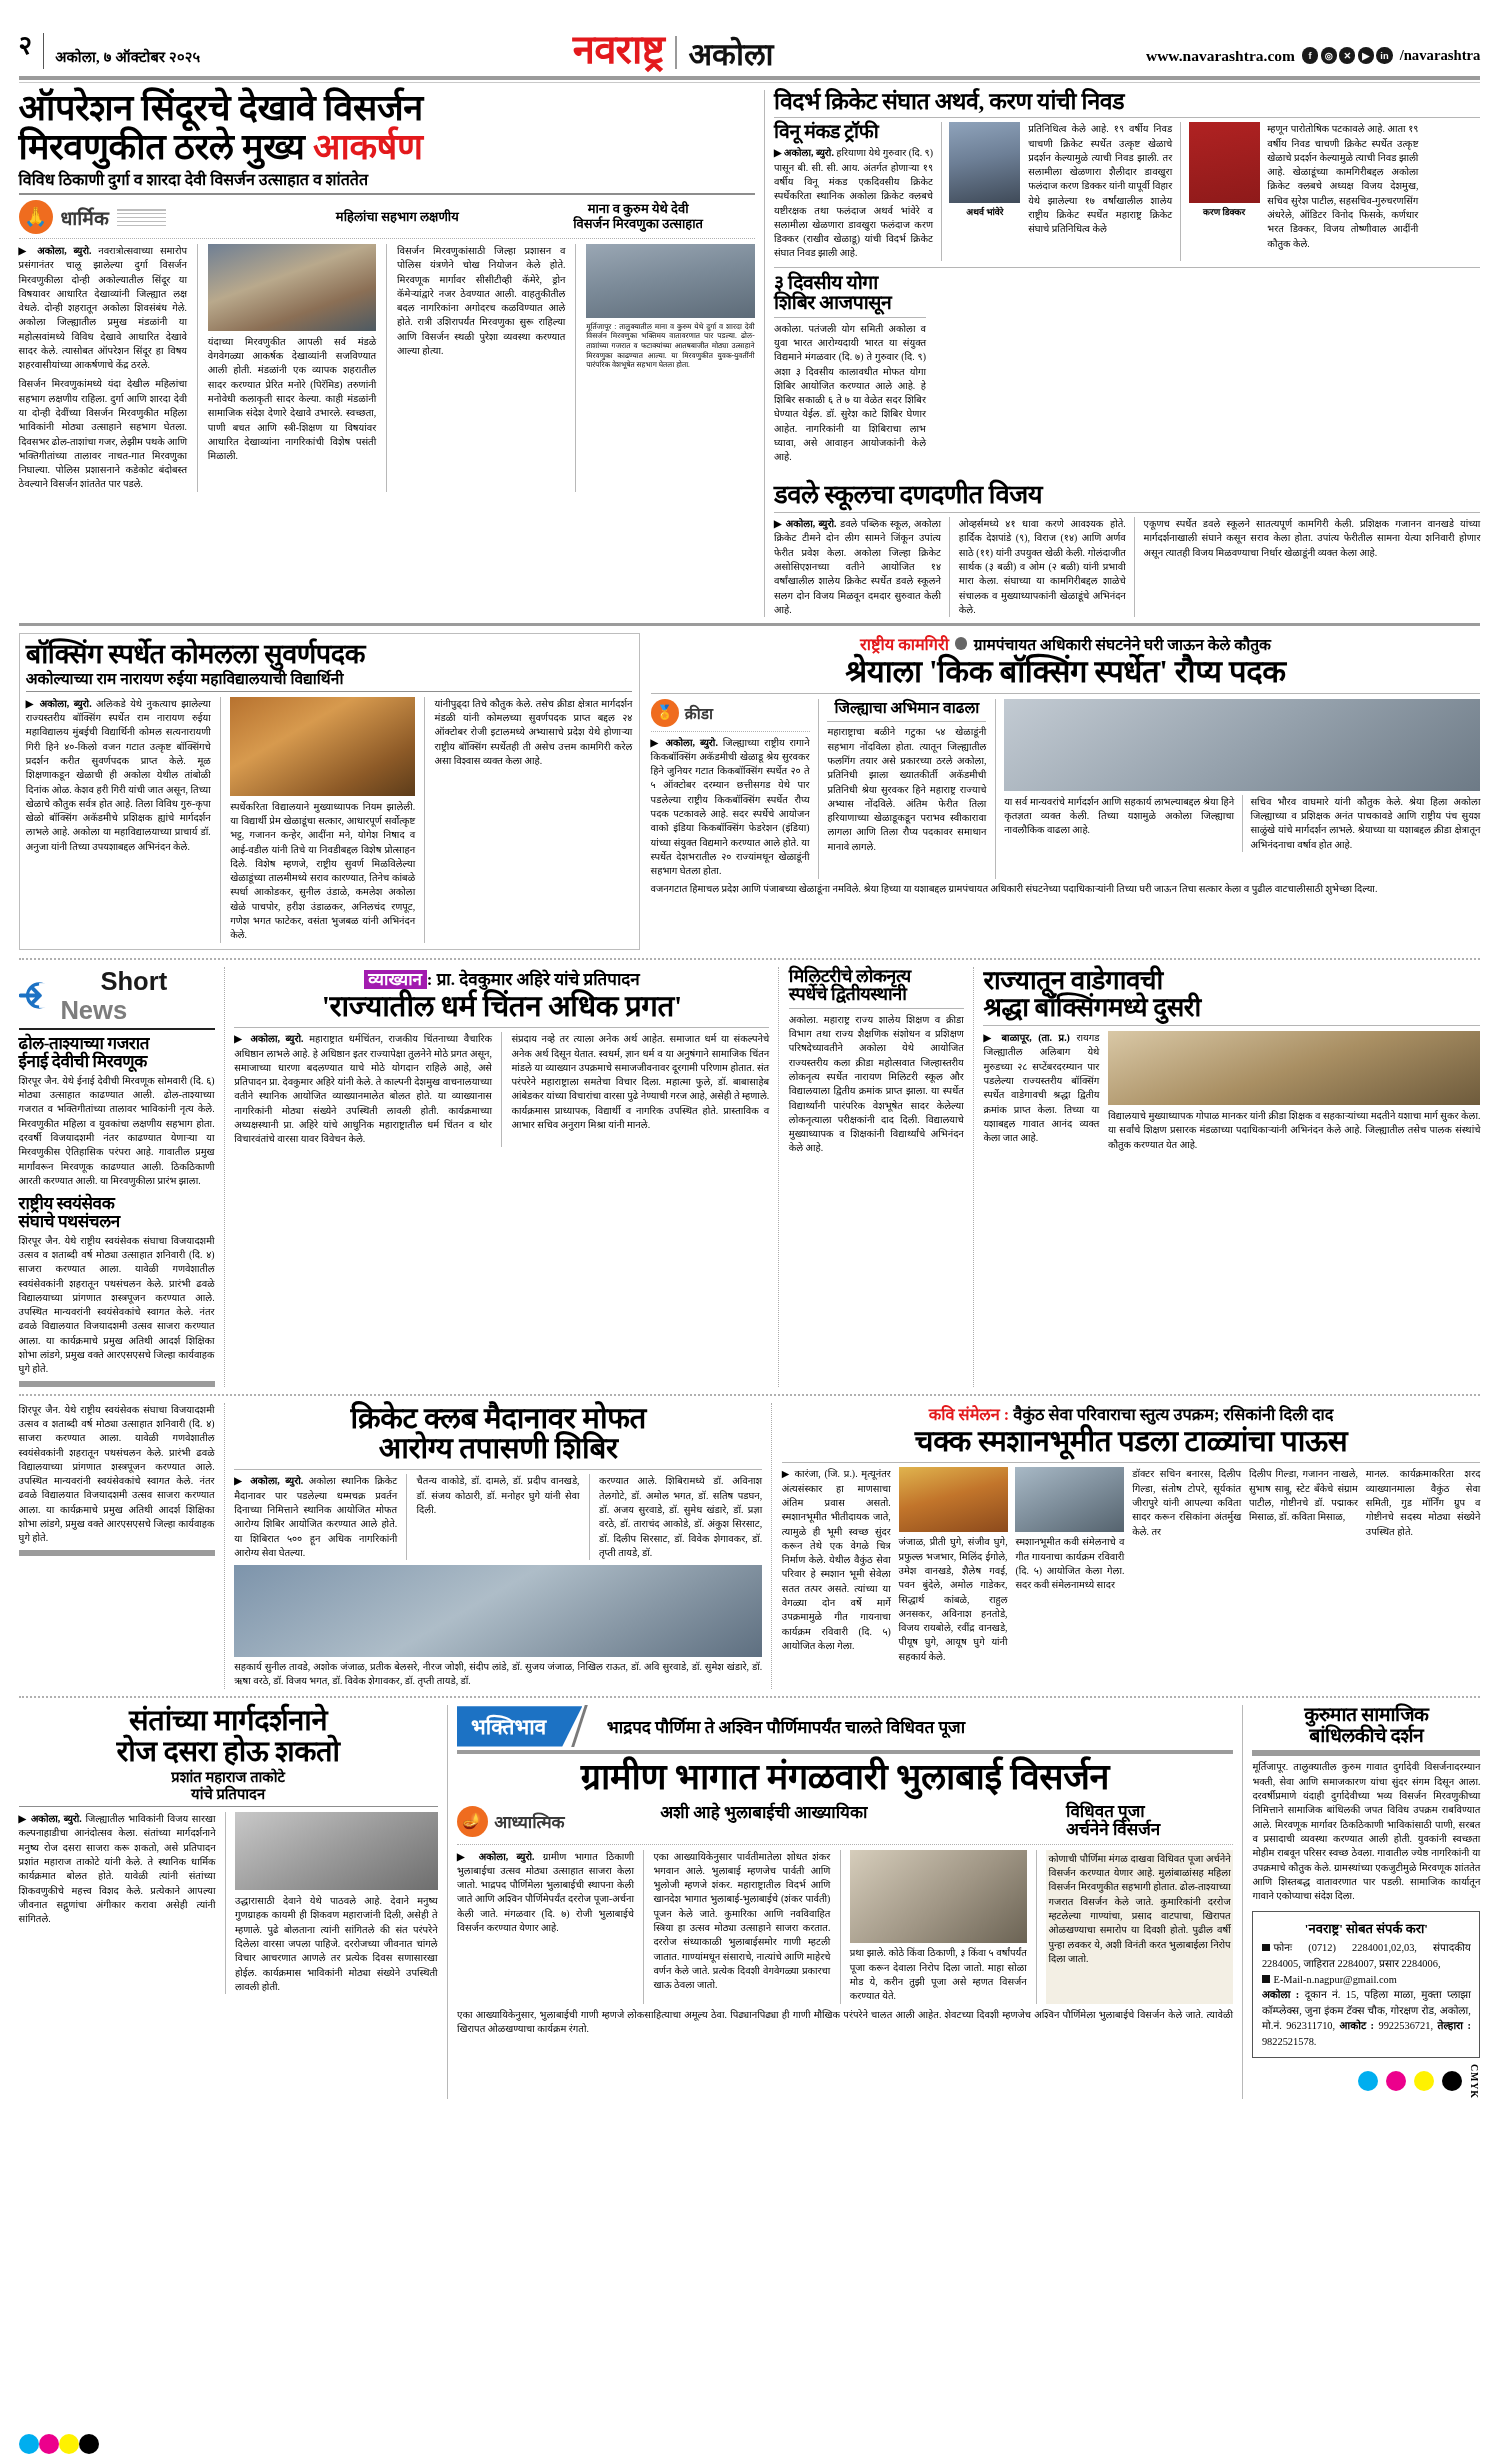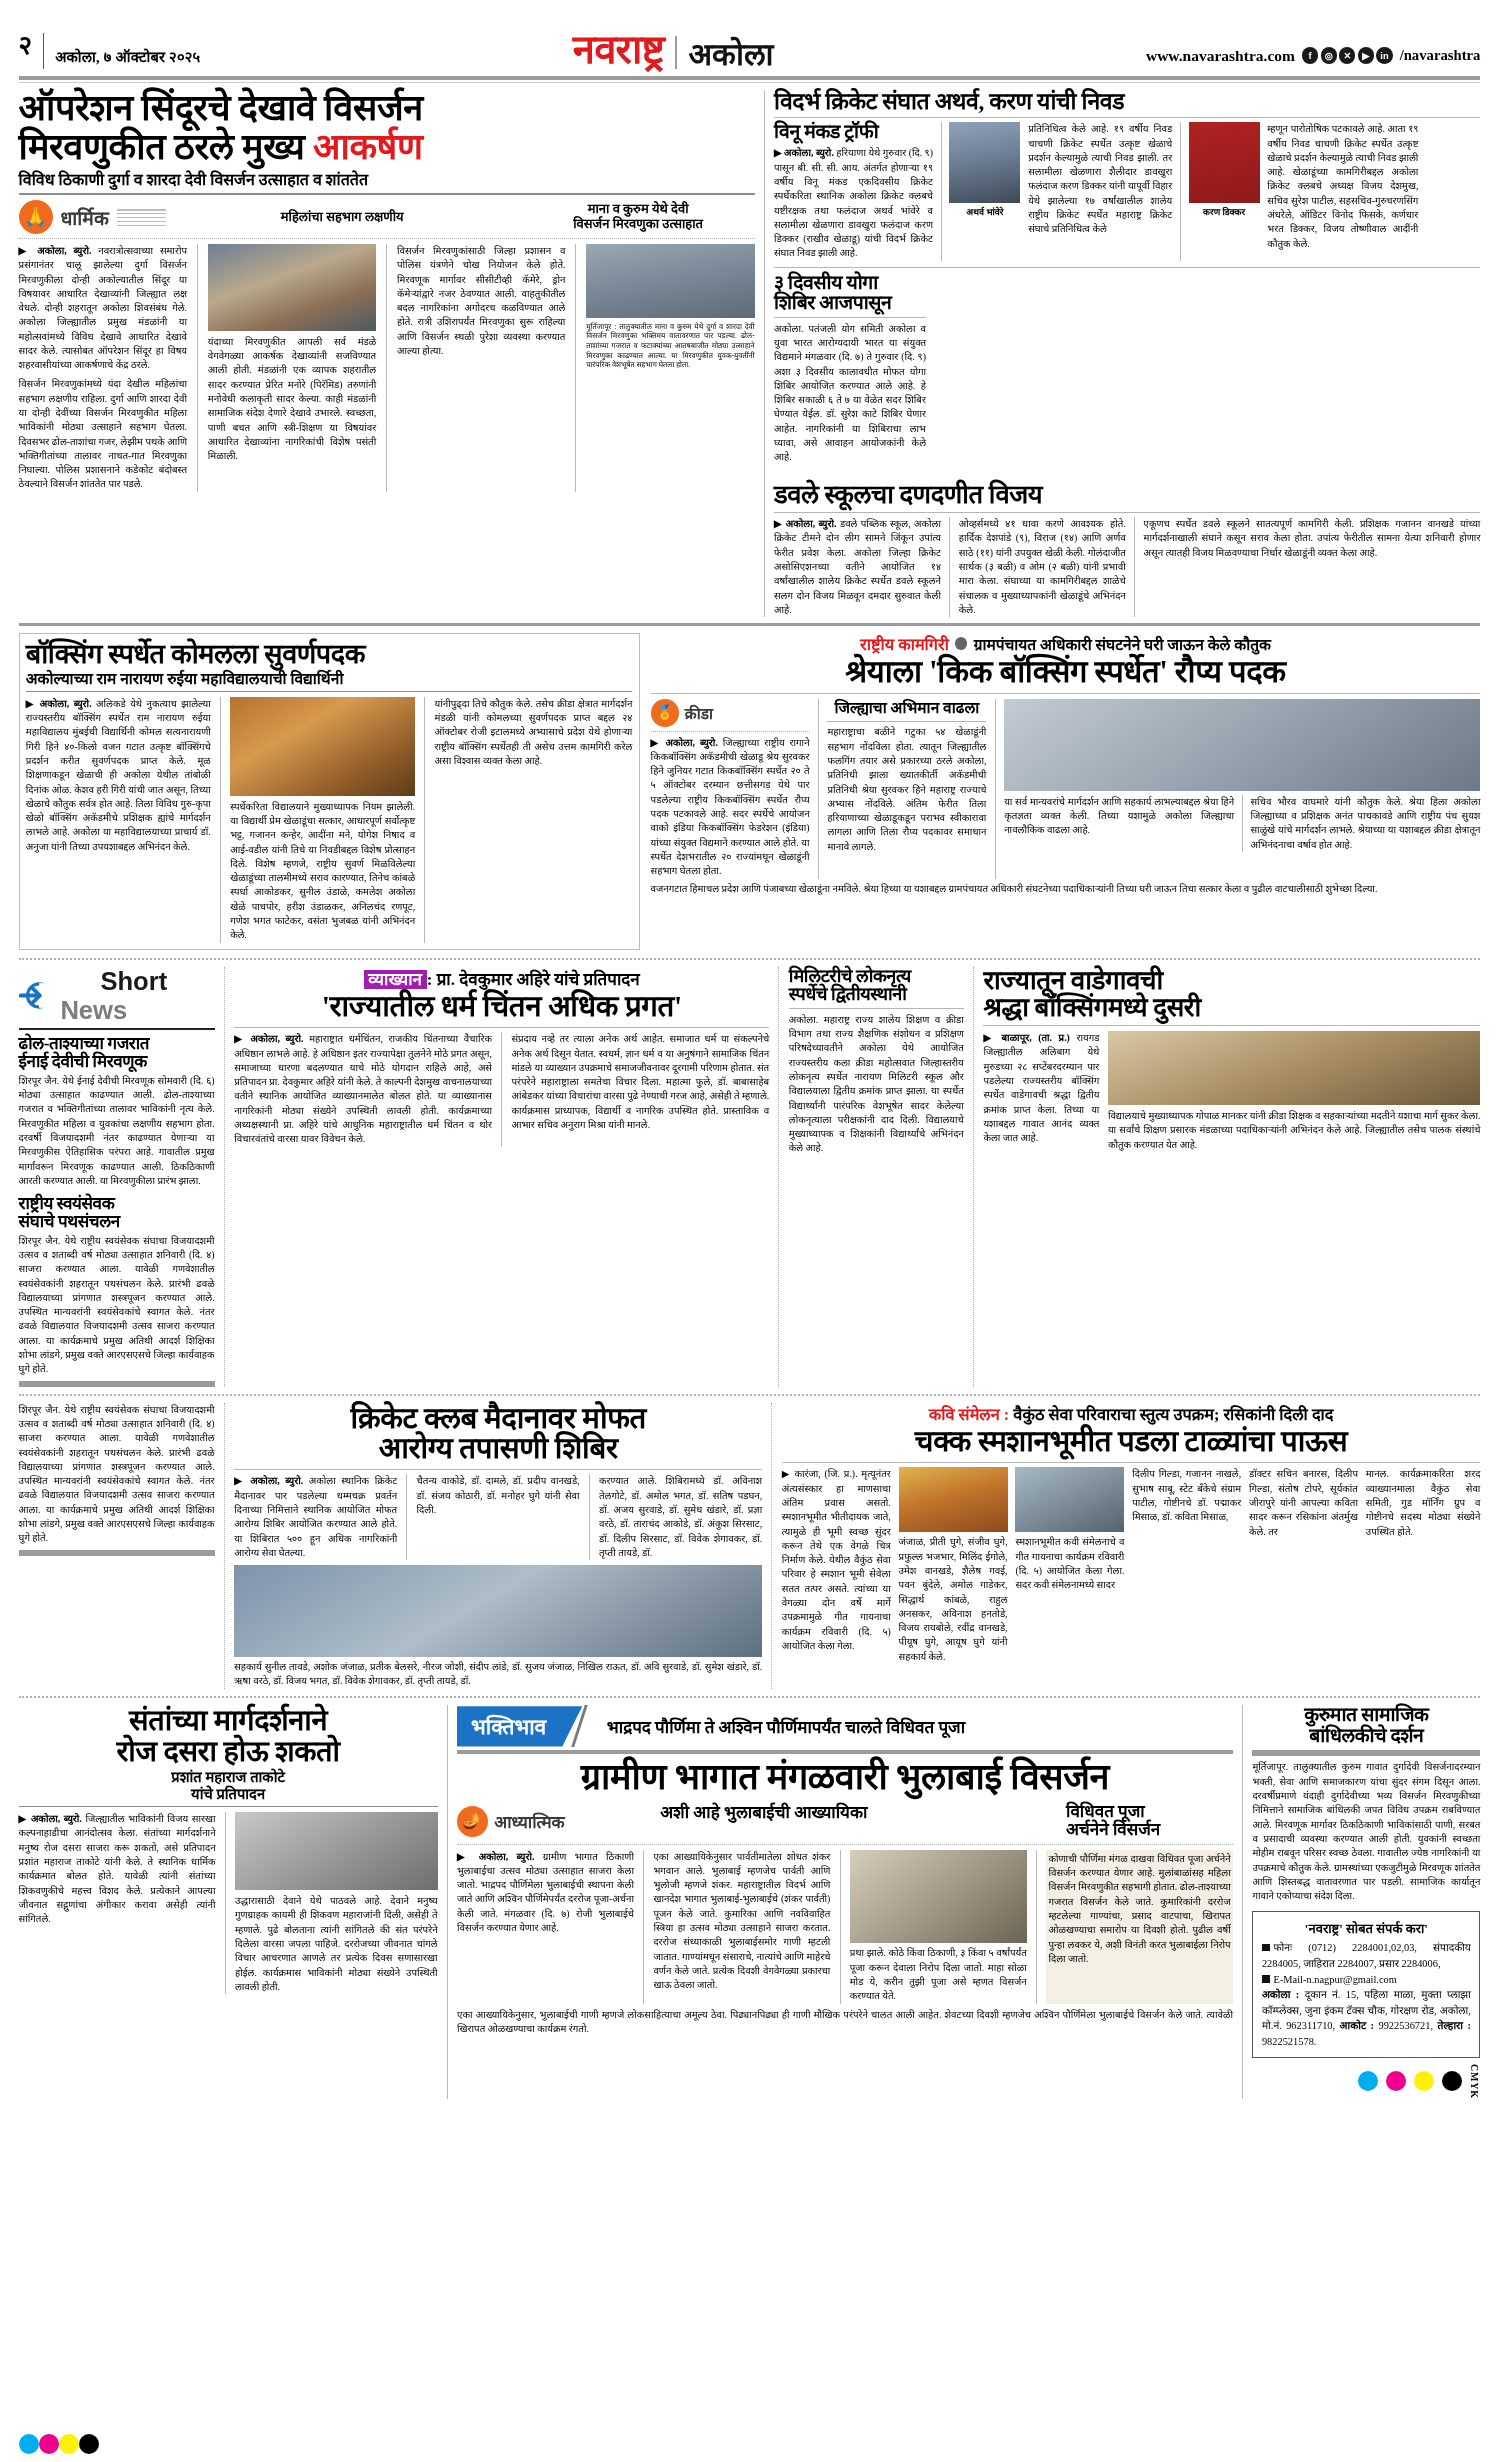--- a/index.html
+++ b/index.html
@@ -158,21 +158,21 @@
       <div class="hl" style="font-size:36px;margin-top:1.6px;">
         <span>मिरवणुकीत ठरले मुख्य </span><span class="red">आकर्षण</span>
       </div>
       <div class="dek" style="font-size:16px;margin-top:4.7px;border-bottom:2.3px solid #8d8d8d;padding-bottom:3.9px;">विविध ठिकाणी दुर्गा व शारदा देवी विसर्जन उत्साहात व शांततेत</div>
 
       <div class="row" style="align-items:center;gap:7.8px;margin-top:5.4px;">
         <div class="badge-round">🙏</div>
         <div class="badge-label">धार्मिक</div>
         <div class="badge-lines"></div>
         <div style="flex:2;"></div>
-        <div class="dek" style="font-size:13px;width:233px;">महिलांचा सहभाग लक्षणीय</div>
+        <div class="dek" style="font-size:13px;width:233px;text-align:center;">महिलांचा सहभाग लक्षणीय</div>
         <div class="dek" style="font-size:13px;width:233px;text-align:center;white-space:pre-line;">माना व कुरुम येथे देवी
 विसर्जन मिरवणुका उत्साहात</div>
       </div>
       <div class="dotted-h" style="margin-top:3.9px;"></div>
 
       <div class="row" style="margin-top:4.7px;gap:10px;">
         <div class="col" style="width:172px;">
           <div class="body-txt"><span class="byline-arrow">▶ अकोला, ब्युरो.</span> <span>नवरात्रोत्सवाच्या समारोप प्रसंगानंतर चालू झालेल्या दुर्गा विसर्जन मिरवणुकीला दोन्ही अकोल्यातील सिंदूर या विषयावर आधारित देखाव्यांनी जिल्ह्यात लक्ष वेधले. दोन्ही शहरातून अकोला शिवसंबंध गेले. अकोला जिल्ह्यातील प्रमुख मंडळांनी या महोत्सवांमध्ये विविध देखावे आधारित देखावे सादर केले. त्यासोबत ऑपरेशन सिंदूर हा विषय शहरवासीयांच्या आकर्षणाचे केंद्र ठरले.</span></div>
           <div class="body-txt" style="margin-top:4.7px;">विसर्जन मिरवणुकांमध्ये यंदा देखील महिलांचा सहभाग लक्षणीय राहिला. दुर्गा आणि शारदा देवी या दोन्ही देवींच्या विसर्जन मिरवणुकीत महिला भाविकांनी मोठ्या उत्साहाने सहभाग घेतला. दिवसभर ढोल-ताशांचा गजर, लेझीम पथके आणि भक्तिगीतांच्या तालावर नाचत-गात मिरवणुका निघाल्या. पोलिस प्रशासनाने कडेकोट बंदोबस्त ठेवल्याने विसर्जन शांततेत पार पडले.</div>
         </div>
@@ -435,24 +435,24 @@
         </div>
         <div class="col" style="width:109px;">
           <div class="photo p7" style="height:65px;"></div>
           <div class="body-txt" style="margin-top:3.1px;">जंजाळ, प्रीती घुगे, संजीव घुगे, प्रफुल्ल भजभार, मिलिंद ईगोले, उमेश वानखडे, शैलेष गवई, पवन बुंदेले, अमोल गाडेकर, सिद्धार्थ कांबळे, राहुल अनसकर, अविनाश हनतोडे, विजय रायबोले, रवींद्र वानखडे, पीयूष घुगे, आयूष घुगे यांनी सहकार्य केले.</div>
         </div>
         <div class="col" style="width:109px;">
           <div class="photo p8" style="height:65px;"></div>
           <div class="body-txt" style="margin-top:3.1px;">स्मशानभूमीत कवी संमेलनाचे व गीत गायनाचा कार्यक्रम रविवारी (दि. ५) आयोजित केला गेला. सदर कवी संमेलनामध्ये सादर</div>
         </div>
         <div class="col" style="width:109px;">
+          <div class="body-txt">डॉक्टर सचिन बनारस, दिलीप गिल्डा, संतोष टोपरे, सूर्यकांत जीरापुरे यांनी आपल्या कविता सादर करून रसिकांना अंतर्मुख केले. तर</div>
+        </div>
+        <div class="col" style="width:109px;">
           <div class="body-txt">दिलीप गिल्डा, गजानन नाखले, सुभाष साबू, स्टेट बँकेचे संग्राम पाटील, गोष्टीनचे डॉ. पद्माकर मिसाळ, डॉ. कविता मिसाळ,</div>
-        </div>
-        <div class="col" style="width:109px;">
-          <div class="body-txt">डॉक्टर सचिन बनारस, दिलीप गिल्डा, संतोष टोपरे, सूर्यकांत जीरापुरे यांनी आपल्या कविता सादर करून रसिकांना अंतर्मुख केले. तर</div>
         </div>
         <div class="col" style="flex:1;">
           <div class="body-txt">मानल. कार्यक्रमाकरिता शरद व्याख्यानमाला वैकुंठ सेवा समिती, गुड मॉर्निंग ग्रुप व गोष्टीनचे सदस्य मोठ्या संख्येने उपस्थित होते.</div>
         </div>
       </div>
     </div>
   </div>
 
   <div class="dotted-h" style="margin-top:7px;border-top-width:2.3px;"></div>
 

